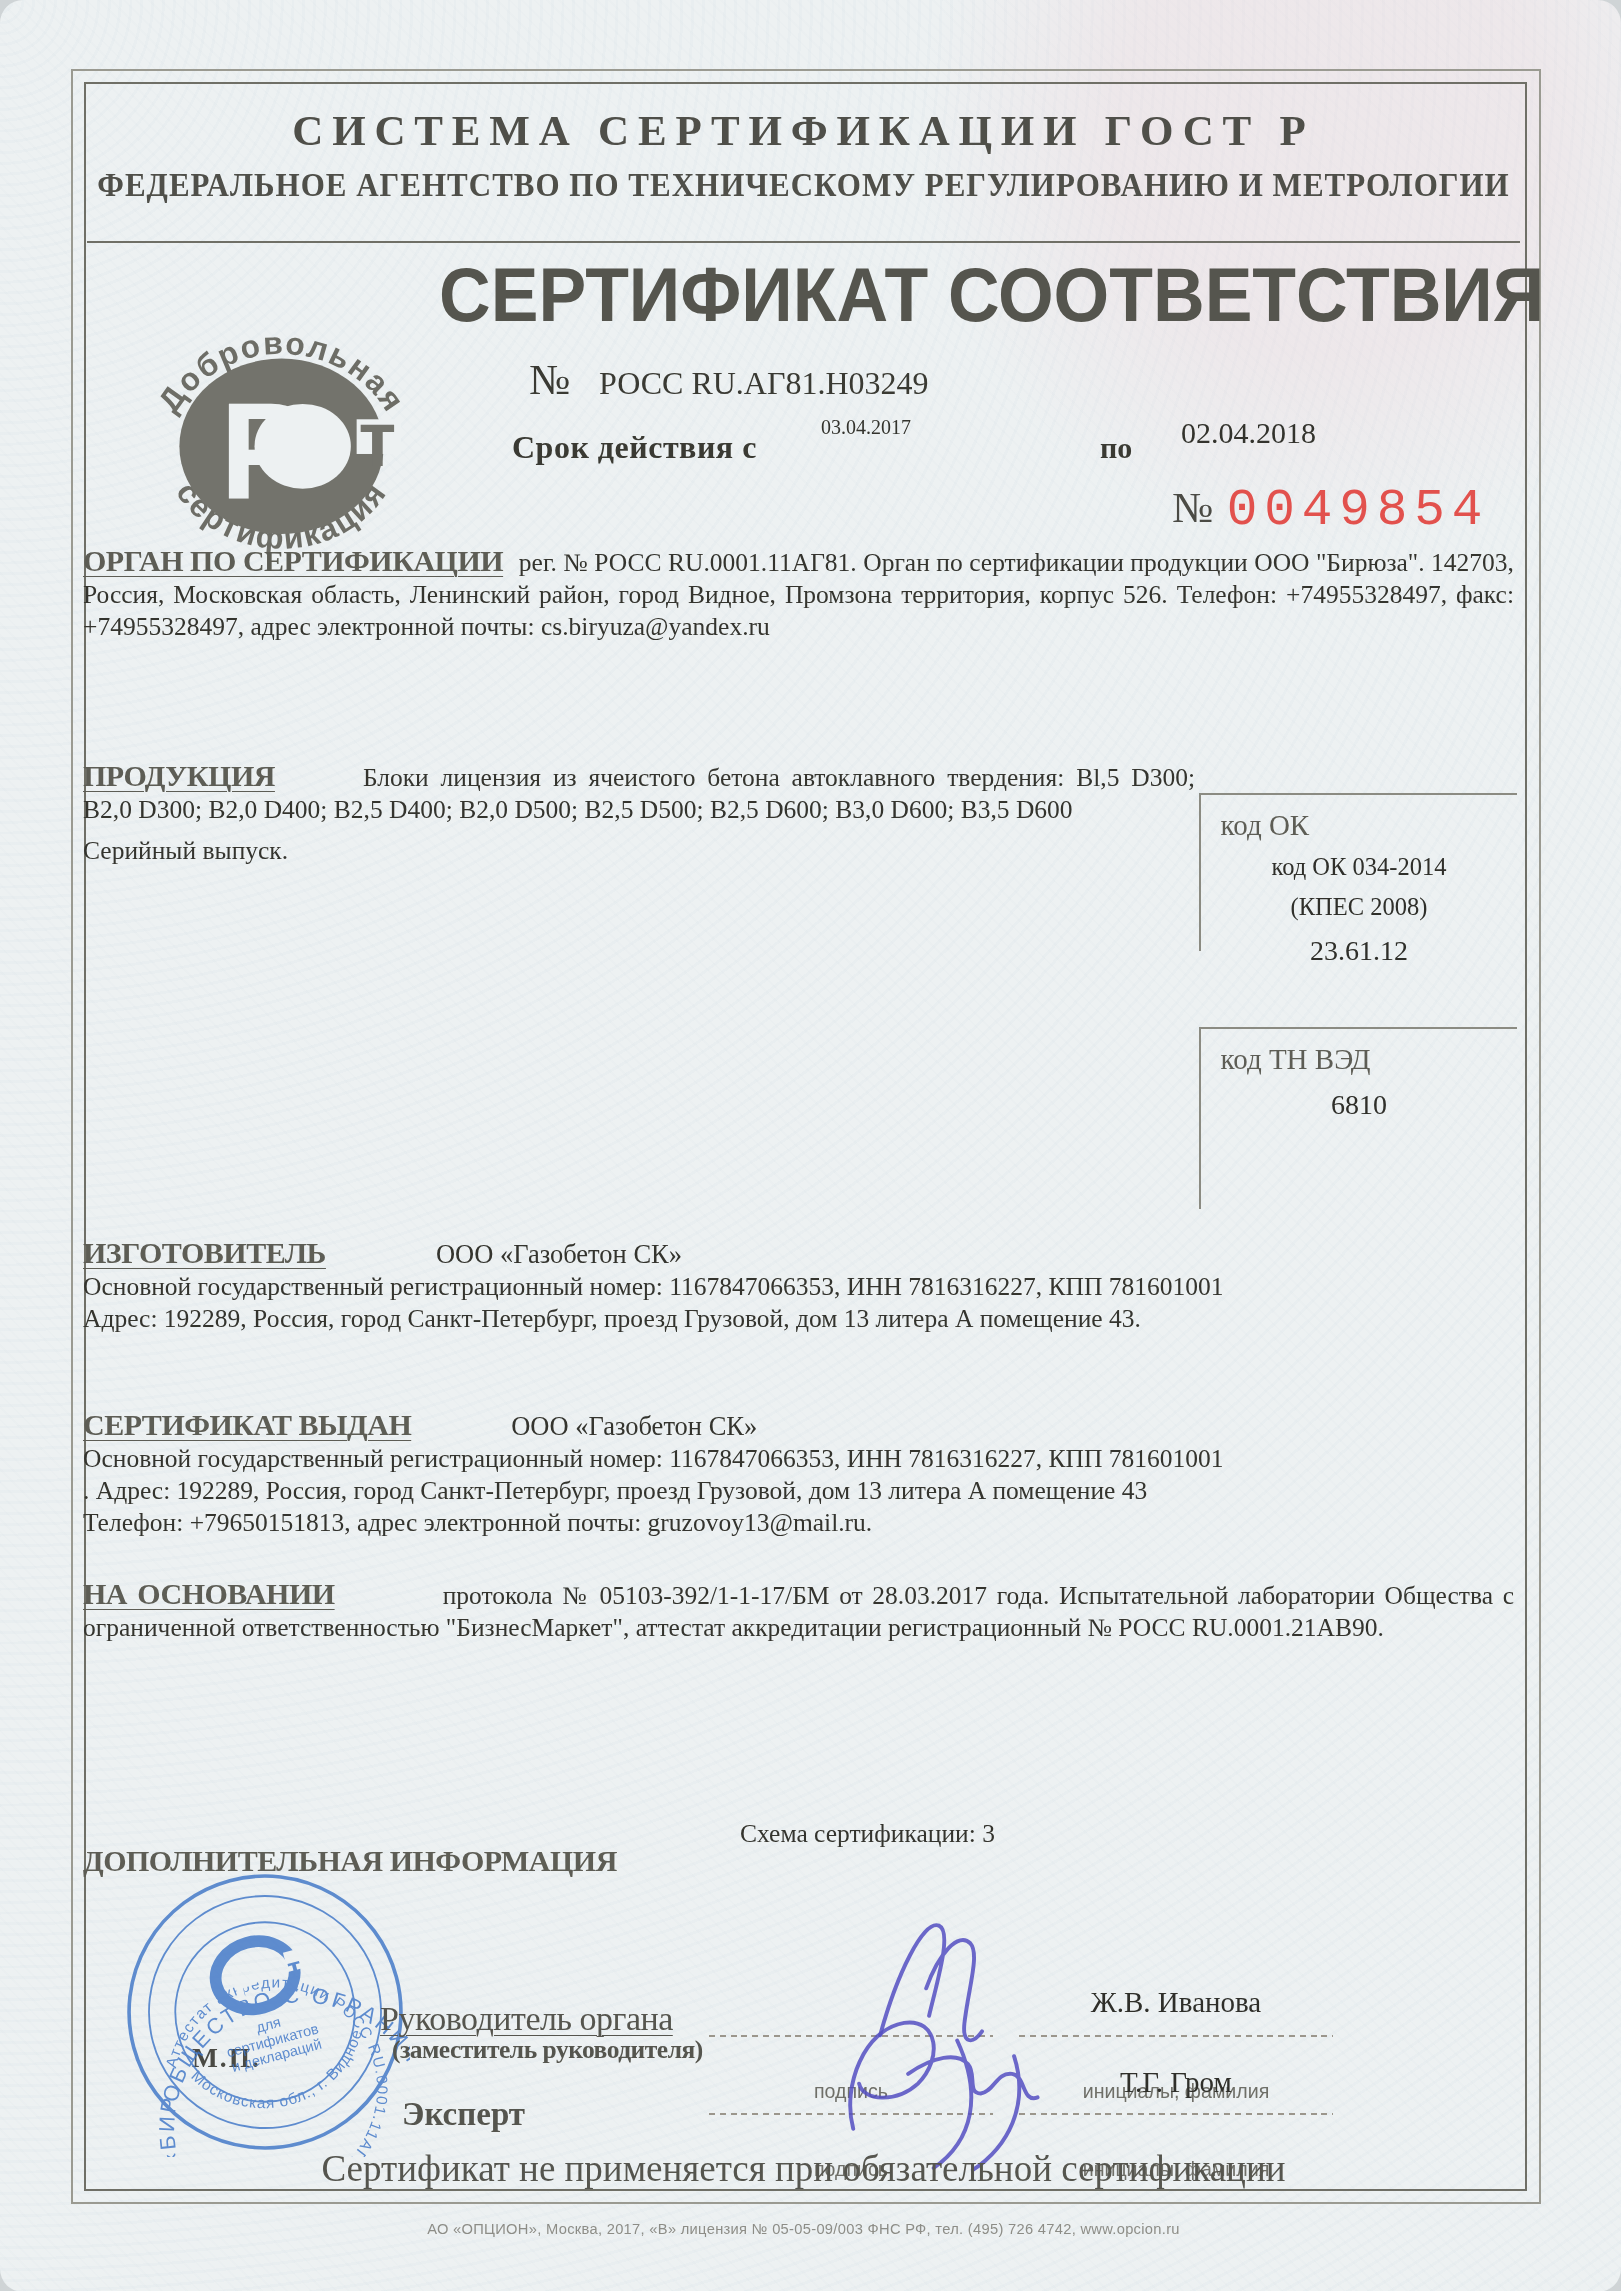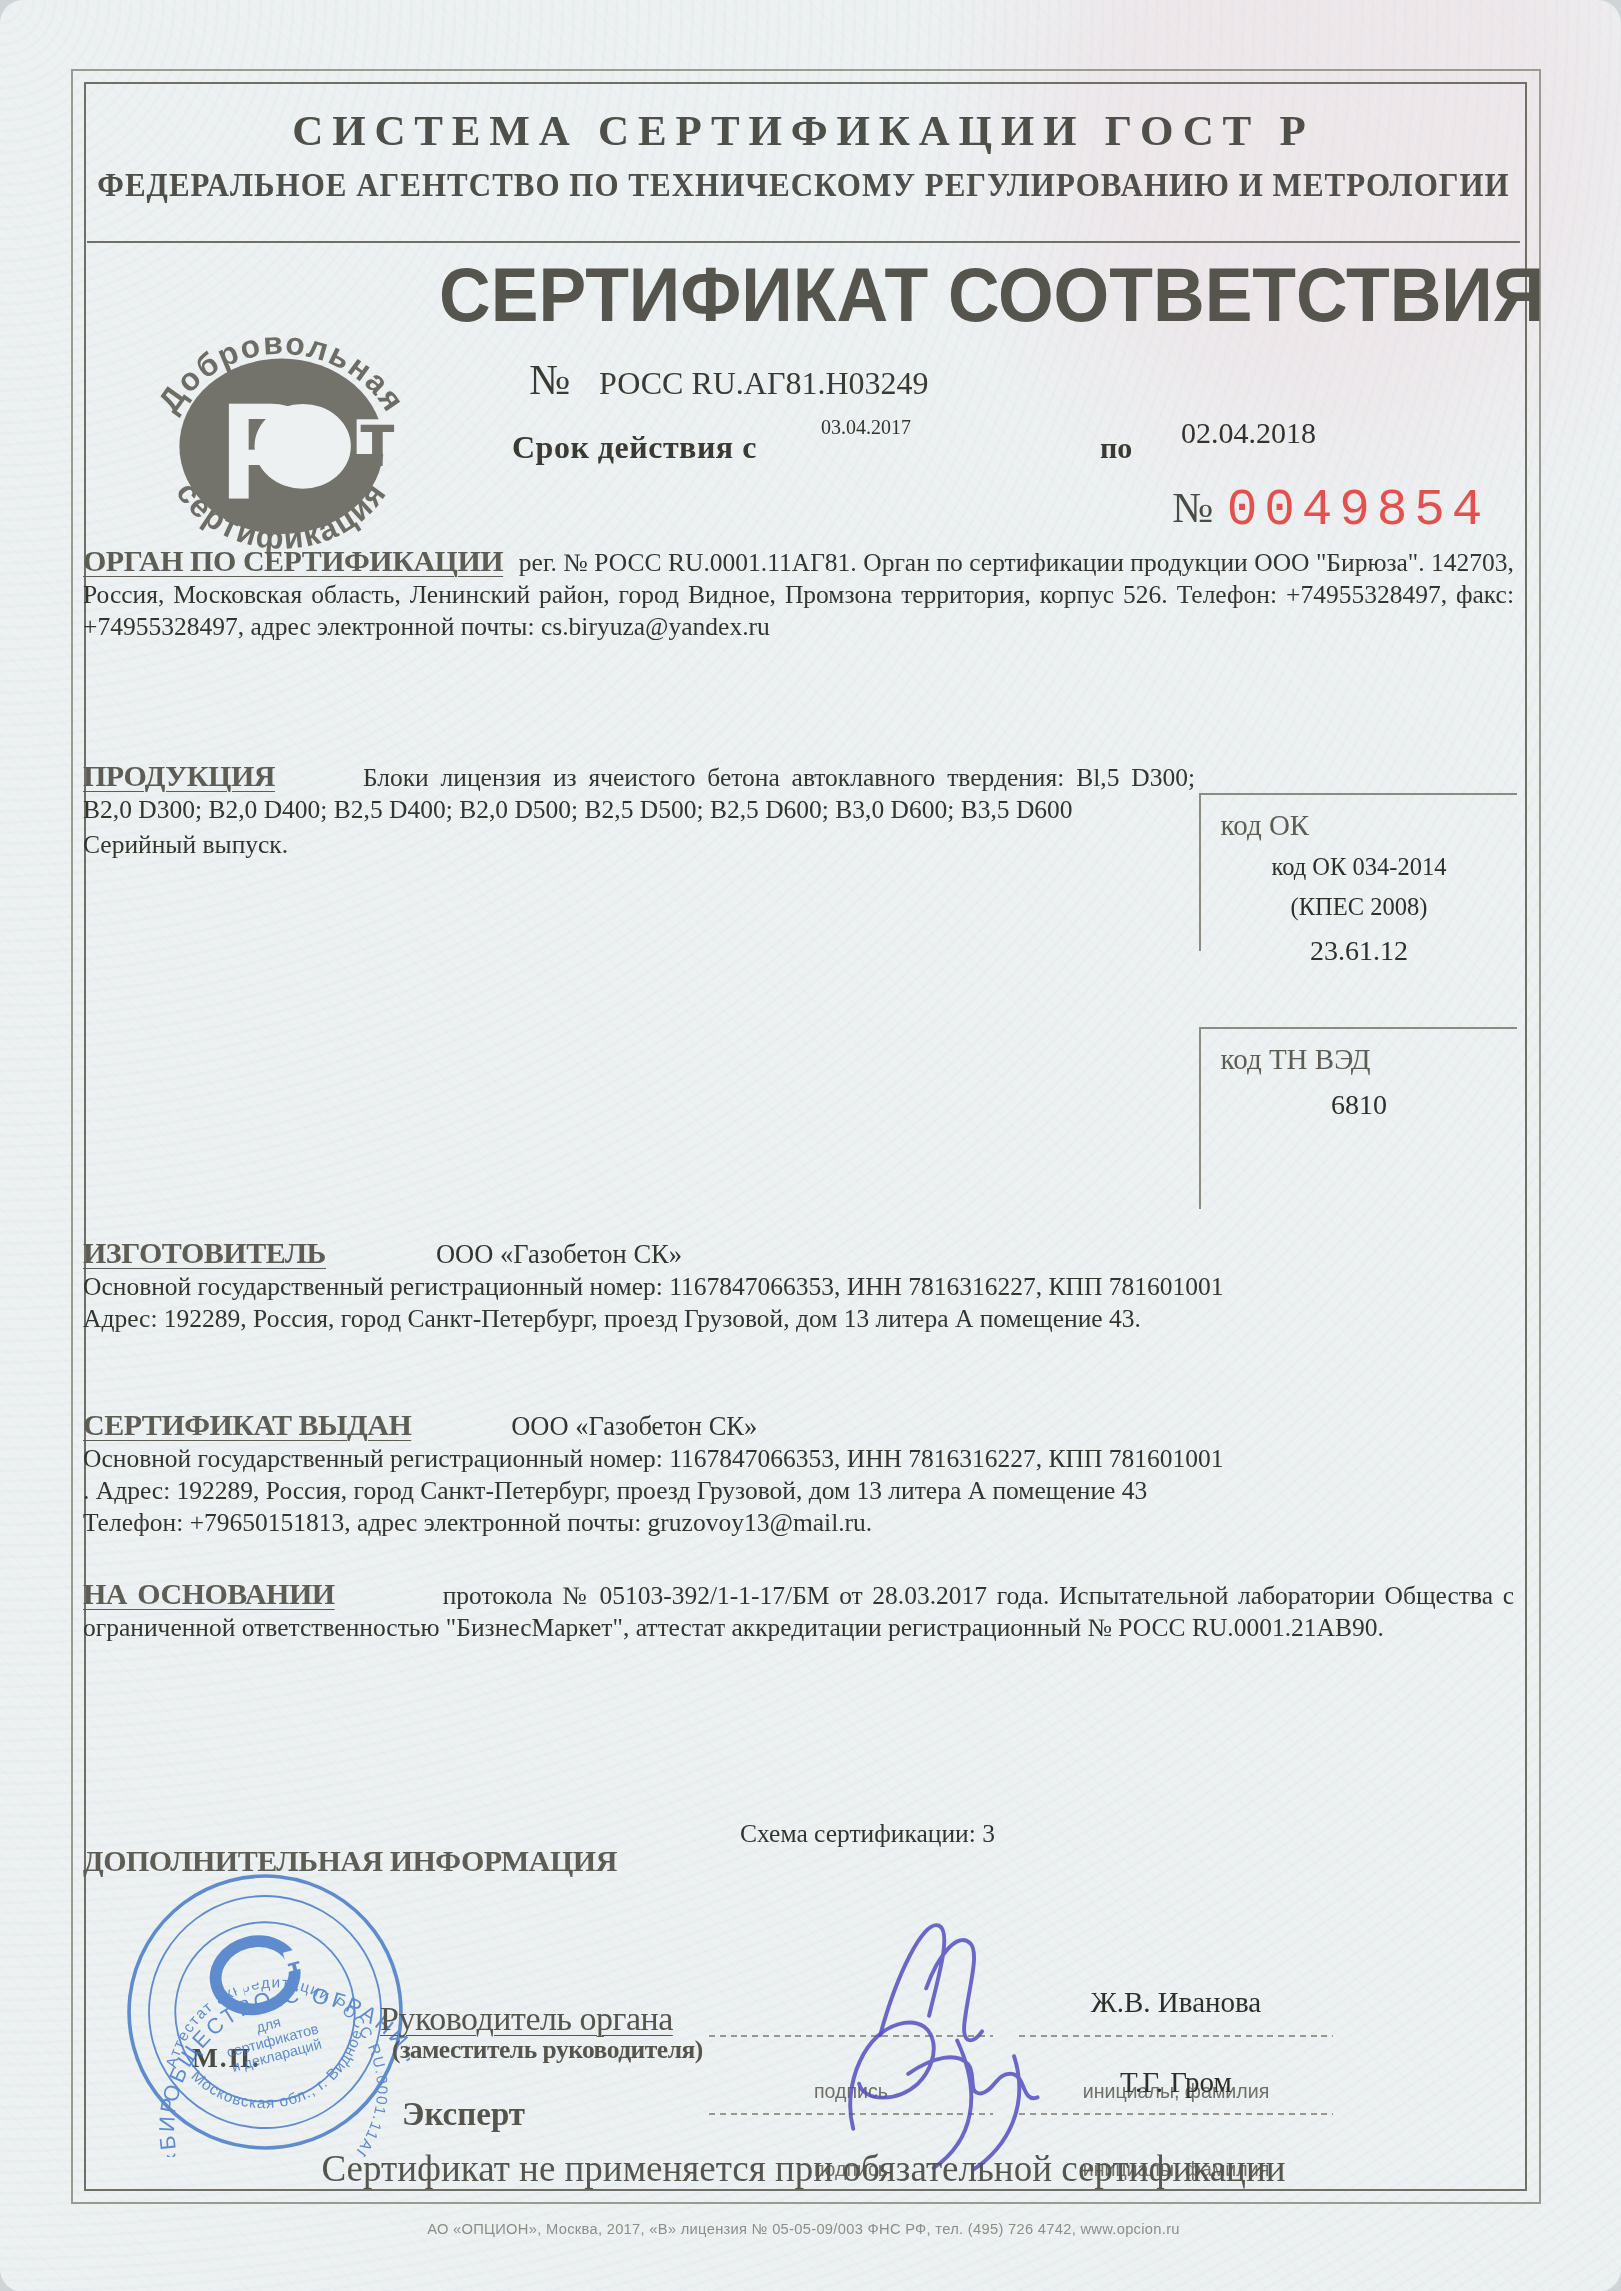--- a/index.html
+++ b/index.html
@@ -100,21 +100,21 @@
   <div class="blanknum">
     <span class="no">№</span><span class="digits">0049854</span>
   </div>
 
   <div class="sec" style="top:545px">
     <span class="shead u mr16">ОРГАН ПО СЕРТИФИКАЦИИ</span><span>рег. № РОСС RU.0001.11АГ81. Орган по сертификации продукции ООО "Бирюза". 142703, Россия, Московская область, Ленинский район, город Видное, Промзона территория, корпус 526. Телефон: +74955328497, факс: +74955328497, адрес электронной почты: cs.biryuza@yandex.ru</span>
   </div>
 
   <div class="sec narrow" style="top:760px">
     <div><span class="shead u mr90">ПРОДУКЦИЯ</span><span>Блоки лицензия из ячеистого бетона автоклавного твердения: Bl,5 D300; B2,0 D300; B2,0 D400; B2,5 D400; B2,0 D500; B2,5 D500; B2,5 D600; B3,0 D600; B3,5 D600</span></div>
-    <div style="margin-top:3px">Серийный выпуск.</div>
+    <div style="margin-top:9px">Серийный выпуск.</div>
   </div>
 
   <div class="codebox" style="top:793px;height:156px">
     <div class="lbl">код ОК</div>
     <div class="cline">код ОК 034-2014</div>
     <div class="cline">(КПЕС 2008)</div>
     <div class="cval">23.61.12</div>
   </div>
 
 

